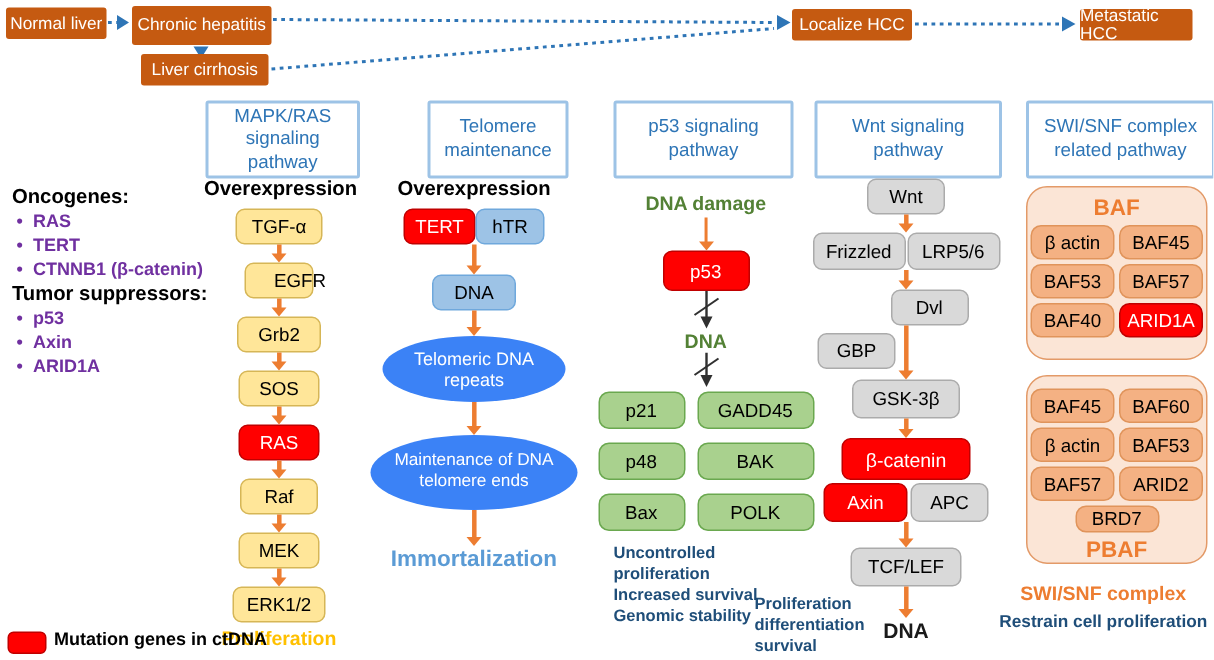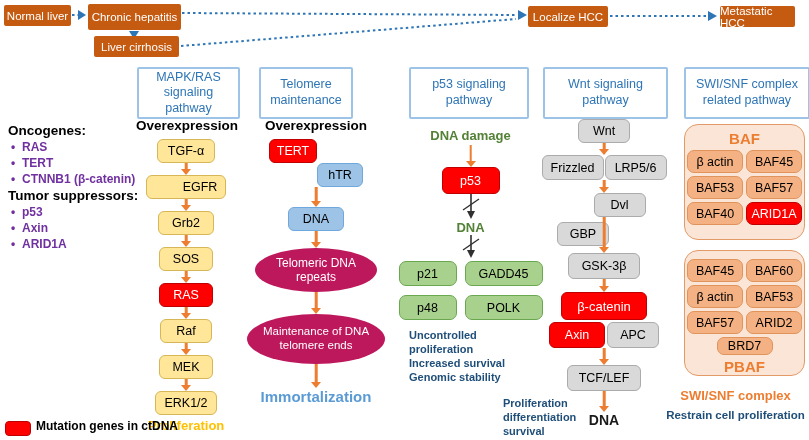--- a/index.html
+++ b/index.html
@@ -23,21 +23,21 @@
   .green  { background:#A9D18E; border-color:#6AA84F; }
   .gray   { background:#D9D9D9; border-color:#ABABAB; }
   .salmon { background:#F4B183; border-color:#E0945B; }
 
   .arr { position:relative; width:14px; }
   .arr::before { content:""; position:absolute; left:50%; top:0; bottom:5px; width:2.6px;
                  transform:translateX(-50%); background:#ED7D31; }
   .arr::after  { content:""; position:absolute; left:50%; bottom:0; transform:translateX(-50%);
                  border:5px solid transparent; border-bottom:0; border-top:6px solid #ED7D31; }
 
-  .ellipse { background:#be185d; color:#fff; border-radius:50%; text-align:center;
+  .ellipse { background:#3b82f6; color:#fff; border-radius:50%; text-align:center;
              display:flex; align-items:center; justify-content:center; font-size:12px; line-height:1.2; }
 
   .boldlbl { position:absolute; font-weight:bold; color:#000; font-size:13.5px; text-align:center; }
 
   .peach { position:absolute; background:#FBE5D6; border:1.4px solid #E39A68; border-radius:14px;
            box-sizing:border-box; display:flex; flex-direction:column; align-items:center; }
   .pgrid { display:grid; grid-template-columns:56px 56px; gap:3px 3px; }
   .pgrid .node { height:23px; font-size:12.5px; border-radius:7px; }
   .ptitle { font-weight:bold; font-size:15px; color:#ED7D31; }
 
@@ -69,21 +69,21 @@
     <polygon points="708,11 717,16 708,21" fill="#2E75B6"></polygon>
   </svg>
 
   <div class="obox" style="left:4px;top:5px;width:67px;height:21px;">Normal liver</div>
   <div class="obox" style="left:88px;top:4px;width:93px;height:26px;">Chronic hepatitis</div>
   <div class="obox" style="left:94px;top:36px;width:85px;height:21px;">Liver cirrhosis</div>
   <div class="obox" style="left:528px;top:6px;width:80px;height:21px;">Localize HCC</div>
   <div class="obox" style="left:720px;top:6px;width:75px;height:21px;">Metastatic HCC</div>
 
   <div class="hdr" style="left:137px;top:67px;width:99px;height:48px;">MAPK/RAS signaling pathway</div>
-  <div class="hdr" style="left:259px;top:67px;width:90px;height:48px;">Telomere maintenance</div>
+  <div class="hdr" style="left:285px;top:67px;width:90px;height:48px;">Telomere maintenance</div>
   <div class="hdr" style="left:409px;top:67px;width:116px;height:48px;">p53 signaling pathway</div>
   <div class="hdr" style="left:684px;top:67px;width:122px;height:48px;">SWI/SNF complex related pathway</div>
   <div class="hdr" style="left:543px;top:67px;width:121px;height:48px;">Wnt signaling pathway</div>
 
   <div class="lg">
     <div class="t">Oncogenes:</div>
     <div class="i">RAS</div>
     <div class="i">TERT</div>
     <div class="i">CTNNB1 (β-catenin)</div>
     <div class="t">Tumor suppressors:</div>
@@ -91,40 +91,40 @@
     <div class="i">Axin</div>
     <div class="i">ARID1A</div>
   </div>
 
   <div class="boldlbl" style="left:136px;top:118px;width:100px;">Overexpression</div>
   <div class="boldlbl" style="left:261px;top:118px;width:110px;">Overexpression</div>
 
   <div class="stack" style="left:136px;top:139px;width:100px;">
     <div class="node yellow" style="width:58px;">TGF-α</div>
     <div class="arr" style="height:12px;"></div>
-    <div class="node yellow" style="width:80px;padding-left:28px;">EGFR</div>
+    <div class="node yellow" style="width:46px;padding-left:28px;">EGFR</div>
     <div class="arr" style="height:12px;"></div>
     <div class="node yellow" style="width:56px;">Grb2</div>
     <div class="arr" style="height:12px;"></div>
     <div class="node yellow" style="width:54px;">SOS</div>
     <div class="arr" style="height:12px;"></div>
     <div class="node red" style="width:54px;">RAS</div>
     <div class="arr" style="height:12px;"></div>
     <div class="node yellow" style="width:52px;">Raf</div>
     <div class="arr" style="height:12px;"></div>
     <div class="node yellow" style="width:54px;">MEK</div>
     <div class="arr" style="height:12px;"></div>
     <div class="node yellow" style="width:62px;">ERK1/2</div>
     <div style="margin-top:3px;font-weight:bold;font-size:13px;color:#FFC000;">Proliferation</div>
   </div>
 
   <div class="stack" style="left:256px;top:139px;width:120px;">
     <div style="display:flex;">
       <div class="node red" style="width:48px;">TERT</div>
-      <div class="node lblue" style="width:46px;margin-top:24px;">hTR</div>
+      <div class="node lblue" style="width:46px;">hTR</div>
     </div>
     <div class="arr" style="height:20px;"></div>
     <div class="node lblue" style="width:56px;">DNA</div>
     <div class="arr" style="height:17px;"></div>
     <div class="ellipse" style="width:122px;height:44px;">Telomeric DNA repeats</div>
     <div class="arr" style="height:22px;"></div>
     <div class="ellipse" style="width:138px;height:50px;font-size:11.5px;">Maintenance of DNA telomere ends</div>
     <div class="arr" style="height:24px;"></div>
     <div style="font-weight:bold;font-size:15px;color:#5B9BD5;">Immortalization</div>
   </div>
@@ -141,40 +141,42 @@
     <div class="green-txt">DNA</div>
     <svg width="24" height="24">
       <line x1="12" y1="0" x2="12" y2="16" stroke="#303030" stroke-width="1.6"></line>
       <polygon points="8,15 16,15 12,23" fill="#303030"></polygon>
       <line x1="4" y1="15" x2="20" y2="4" stroke="#303030" stroke-width="1.4"></line>
     </svg>
     <div class="genegrid" style="margin-top:2px;">
       <div class="node green">p21</div>
       <div class="node green">GADD45</div>
       <div class="node green">p48</div>
+      <div class="node green">BAK</div>
+      <div class="node green">Bax</div>
       <div class="node green">POLK</div>
     </div>
     <div class="blue-out" style="margin-top:9px;width:100%;padding-left:11px;box-sizing:border-box;">
       <div>Uncontrolled proliferation</div>
       <div>Increased survival</div>
       <div>Genomic stability</div>
     </div>
   </div>
 
   <div class="stack" style="left:541px;top:119px;width:126px;">
     <div class="node gray" style="width:52px;">Wnt</div>
     <div class="arr" style="height:12px;"></div>
     <div style="display:flex;gap:1px;">
       <div class="node gray" style="width:62px;height:25px;">Frizzled</div>
       <div class="node gray" style="width:62px;height:25px;">LRP5/6</div>
     </div>
     <div class="arr" style="height:13px;"></div>
     <div class="node gray" style="width:52px;margin-left:31px;">Dvl</div>
     <div style="position:relative;width:100%;height:36px;">
-      <div class="node gray" style="position:absolute;left:16px;top:5px;width:52px;">GBP</div>
+      <div class="node gray" style="position:absolute;left:4px;top:5px;width:52px;">GBP</div>
       <div class="arr" style="position:absolute;left:50%;transform:translateX(-50%);top:0;height:36px;"></div>
     </div>
     <div class="node gray" style="width:72px;height:26px;">GSK-3β</div>
     <div class="arr" style="height:13px;"></div>
     <div class="node red" style="width:86px;height:28px;font-size:13px;">β-catenin</div>
     <div style="display:flex;gap:2px;margin-top:2px;">
       <div class="node red" style="width:56px;height:26px;">Axin</div>
       <div class="node gray" style="width:52px;height:26px;">APC</div>
     </div>
     <div class="arr" style="height:17px;"></div>

